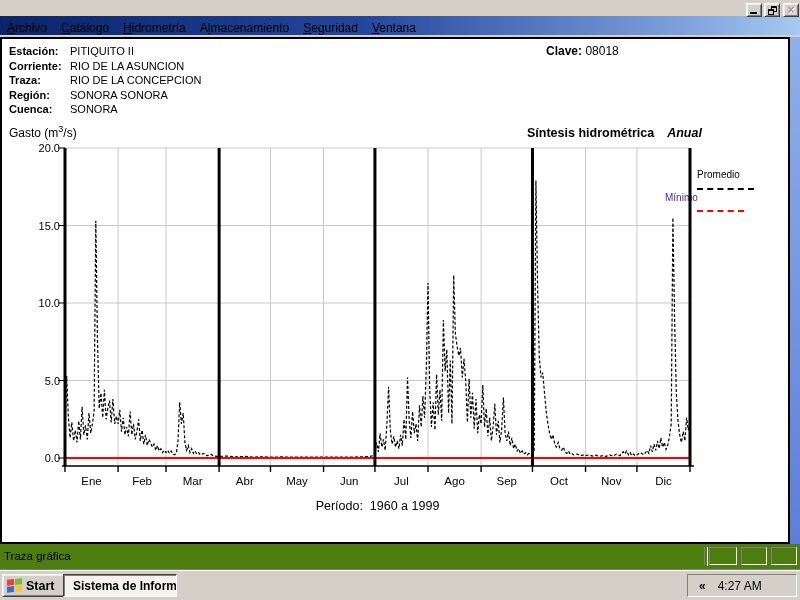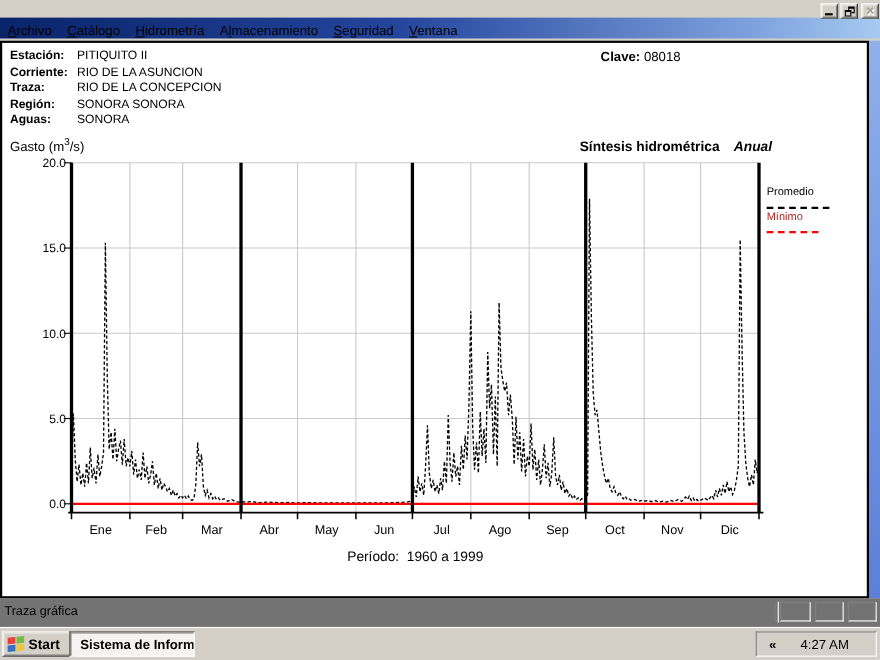--- a/index.html
+++ b/index.html
@@ -36,21 +36,21 @@
   .gasto{position:absolute;left:7px;top:85px;font-size:12px;}
   .gasto sup{font-size:9px;}
   .sintesis{position:absolute;left:525px;top:87px;font-size:12.5px;font-weight:bold;}
   .sintesis .sub{margin-left:13px;font-style:italic;}
   .legend-label{position:absolute;font-size:10px;}
   .legend-sample{position:absolute;height:0;}
   .periodo{position:absolute;left:63px;top:460px;width:625px;text-align:center;
            font-size:12.5px;white-space:pre;}
   svg.chart{position:absolute;left:0;top:0;pointer-events:none;}
   
-  .statusbar{position:absolute;left:0;top:544px;width:800px;height:26px;background:#737373;}
+  .statusbar{position:absolute;left:0;top:544px;width:800px;height:26px;background:#4d7c0f;}
   .status-text{position:absolute;left:4px;top:0;line-height:25px;font-size:11.5px;color:#000;}
   .status-div{position:absolute;top:3px;height:19px;width:2px;
               border-left:1px solid #808080;border-right:1px solid #fff;}
   .status-cell{position:absolute;top:3px;height:18px;border:1px solid;
                border-color:#808080 #fff #fff #808080;box-sizing:border-box;}
   
   .taskbar{position:absolute;left:0;top:570px;width:800px;height:30px;background:#D4D0C8;
            border-top:1px solid #fff;box-shadow:0 -1px 0 #808080;}
   .start-btn{position:absolute;left:2px;top:3px;width:67px;height:23px;background:#D4D0C8;
              border:1px solid;border-color:#fff #404040 #404040 #fff;
@@ -65,21 +65,21 @@
   .flag-sm{transform:scale(.9) skewY(-6deg);}
   .task-btn{position:absolute;left:63px;top:3px;width:114px;height:23px;background:#f4f3ef;
             border:1px solid;border-color:#404040 #fff #fff #404040;
             box-shadow:inset 1px 1px 0 #808080;
             display:flex;align-items:center;gap:4px;padding-left:4px;box-sizing:border-box;
             font-weight:bold;font-size:12px;white-space:nowrap;overflow:hidden;cursor:default;}
   .tray{position:absolute;left:687px;top:3px;width:110px;height:23px;
         border:1px solid;border-color:#808080 #fff #fff #808080;box-sizing:border-box;
         display:flex;align-items:center;font-size:12px;}
   .tray .chevron{margin-left:11px;font-weight:bold;cursor:default;}
-  .tray .clock{margin-left:22px;}
+  .tray .clock{margin-left:12px;}
 </style>
 </head>
 <body>
 
 <div class="screen">
 
   <div class="titlebar">
     <span>Sistema de Información de Aguas Superficiales  versión 1.0</span>
   </div>
   <div class="win-btn btn-min">
@@ -98,33 +98,33 @@
   <div class="menubar"><span class="menu-item"><span class="hot">A</span>rchivo</span><span class="menu-item"><span class="hot">C</span>atálogo</span><span class="menu-item"><span class="hot">H</span>idrometría</span><span class="menu-item">A<span class="hot">l</span>macenamiento</span><span class="menu-item"><span class="hot">S</span>eguridad</span><span class="menu-item"><span class="hot">V</span>entana</span></div>
 
   <div class="desktop-strip"></div>
 
   <div class="client">
     <div class="info">
       <div><span class="lbl">Estación:</span><span>PITIQUITO II</span></div>
       <div><span class="lbl">Corriente:</span><span>RIO DE LA ASUNCION</span></div>
       <div><span class="lbl">Traza:</span><span>RIO DE LA CONCEPCION</span></div>
       <div><span class="lbl">Región:</span><span>SONORA SONORA</span></div>
-      <div><span class="lbl">Aguas:</span><span>SONORA</span></div>
+      <div><span class="lbl">Cuenca:</span><span>SONORA</span></div>
     </div>
     <div class="clave">
       <span class="lbl">Clave:</span>
       <span>08018</span>
     </div>
     <div class="gasto"><span>Gasto (m</span><sup>3</sup><span>/s)</span></div>
     <div class="sintesis">
       <span>Síntesis hidrométrica</span><span class="sub">Anual</span>
     </div>
     <div class="legend-label" id="legend-promedio" style="left: 695px; top: 130px; color: rgb(0, 0, 0);">Promedio</div>
     <div class="legend-sample" id="sample-promedio" style="left:695px;top:149px;width:57px;border-top:2px dashed #000"></div>
-    <div class="legend-label" id="legend-minimo" style="left: 695px; top: 153px; color: #b91c1c;">Mínimo</div>
+    <div class="legend-label" id="legend-minimo" style="left: 663px; top: 153px; color: #4c1d95;">Mínimo</div>
     <div class="legend-sample" id="sample-minimo" style="left:695px;top:171px;width:47px;border-top:2px dashed #f00"></div>
     <div class="periodo">Período:  1960 a 1999</div>
   </div>
 
   <svg class="chart" width="800" height="600" viewBox="0 0 800 600">
       <g>
         <line x1="58" y1="458" x2="65" y2="458" stroke="#000" stroke-width="1"></line>
         <line x1="63" y1="380.5" x2="690" y2="380.5" stroke="#c9c9c9" stroke-width="1"></line>
         <line x1="58" y1="380.5" x2="65" y2="380.5" stroke="#000" stroke-width="1"></line>
         <line x1="63" y1="303" x2="690" y2="303" stroke="#c9c9c9" stroke-width="1"></line>

